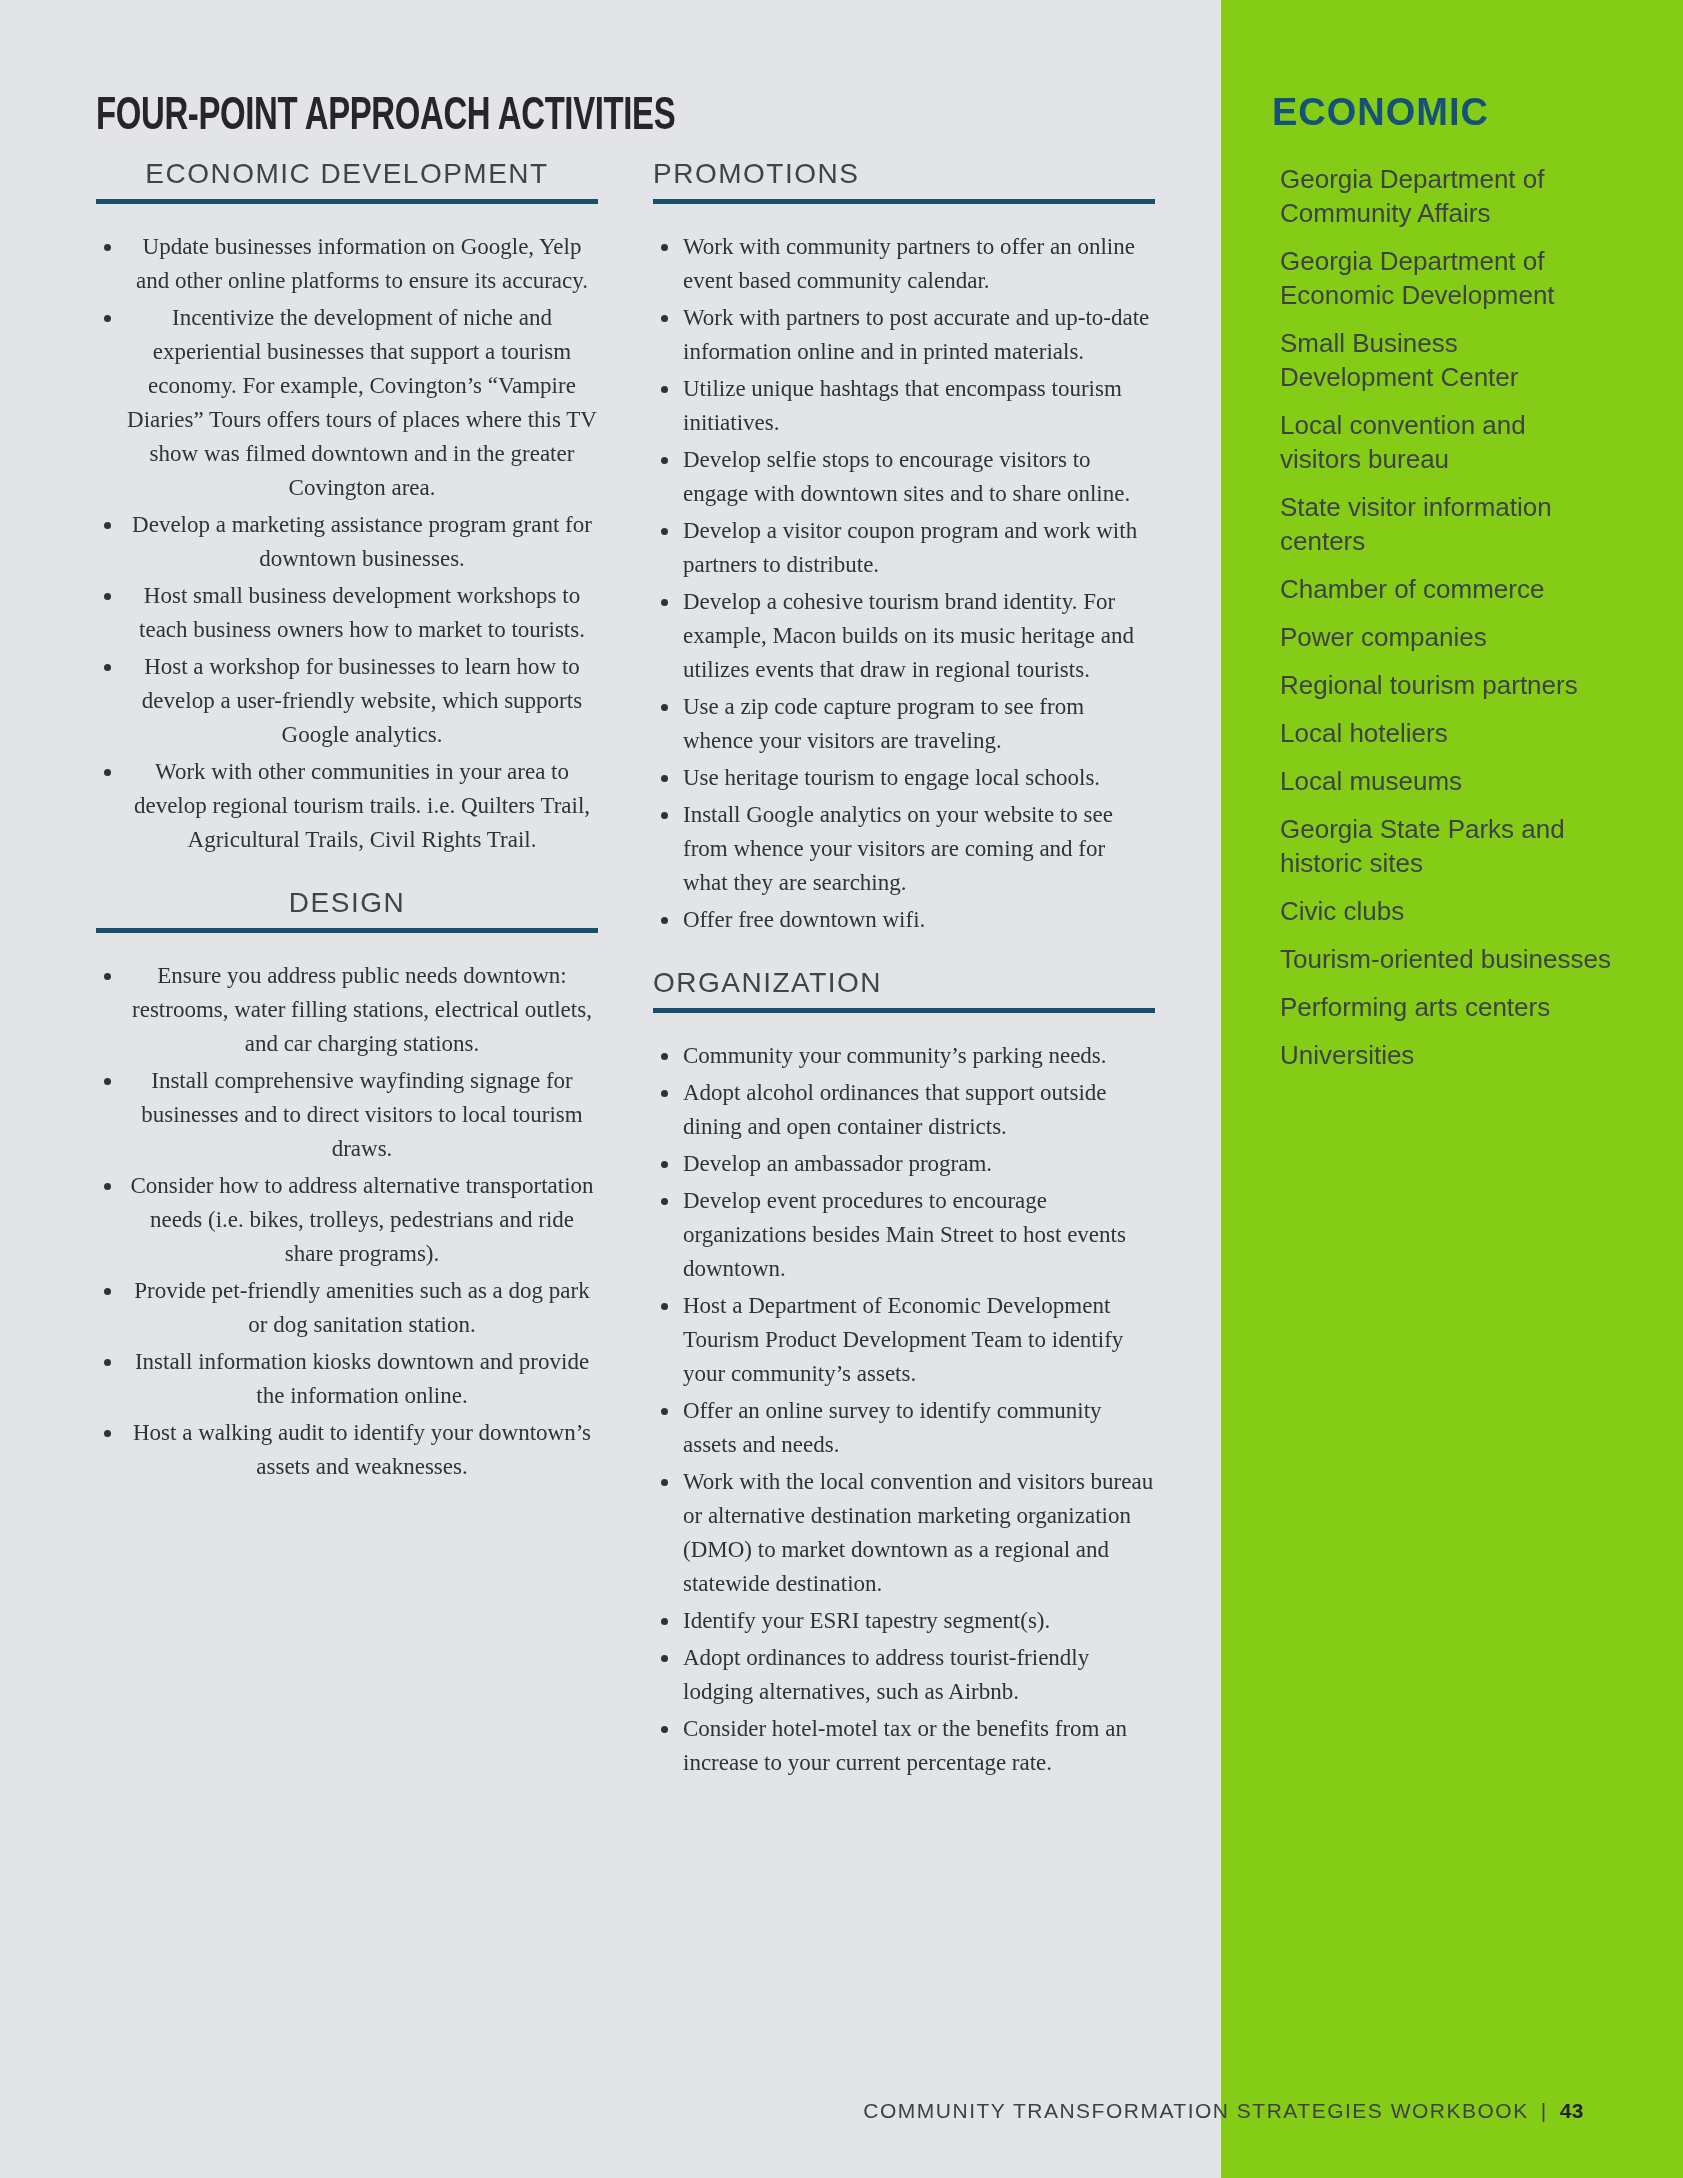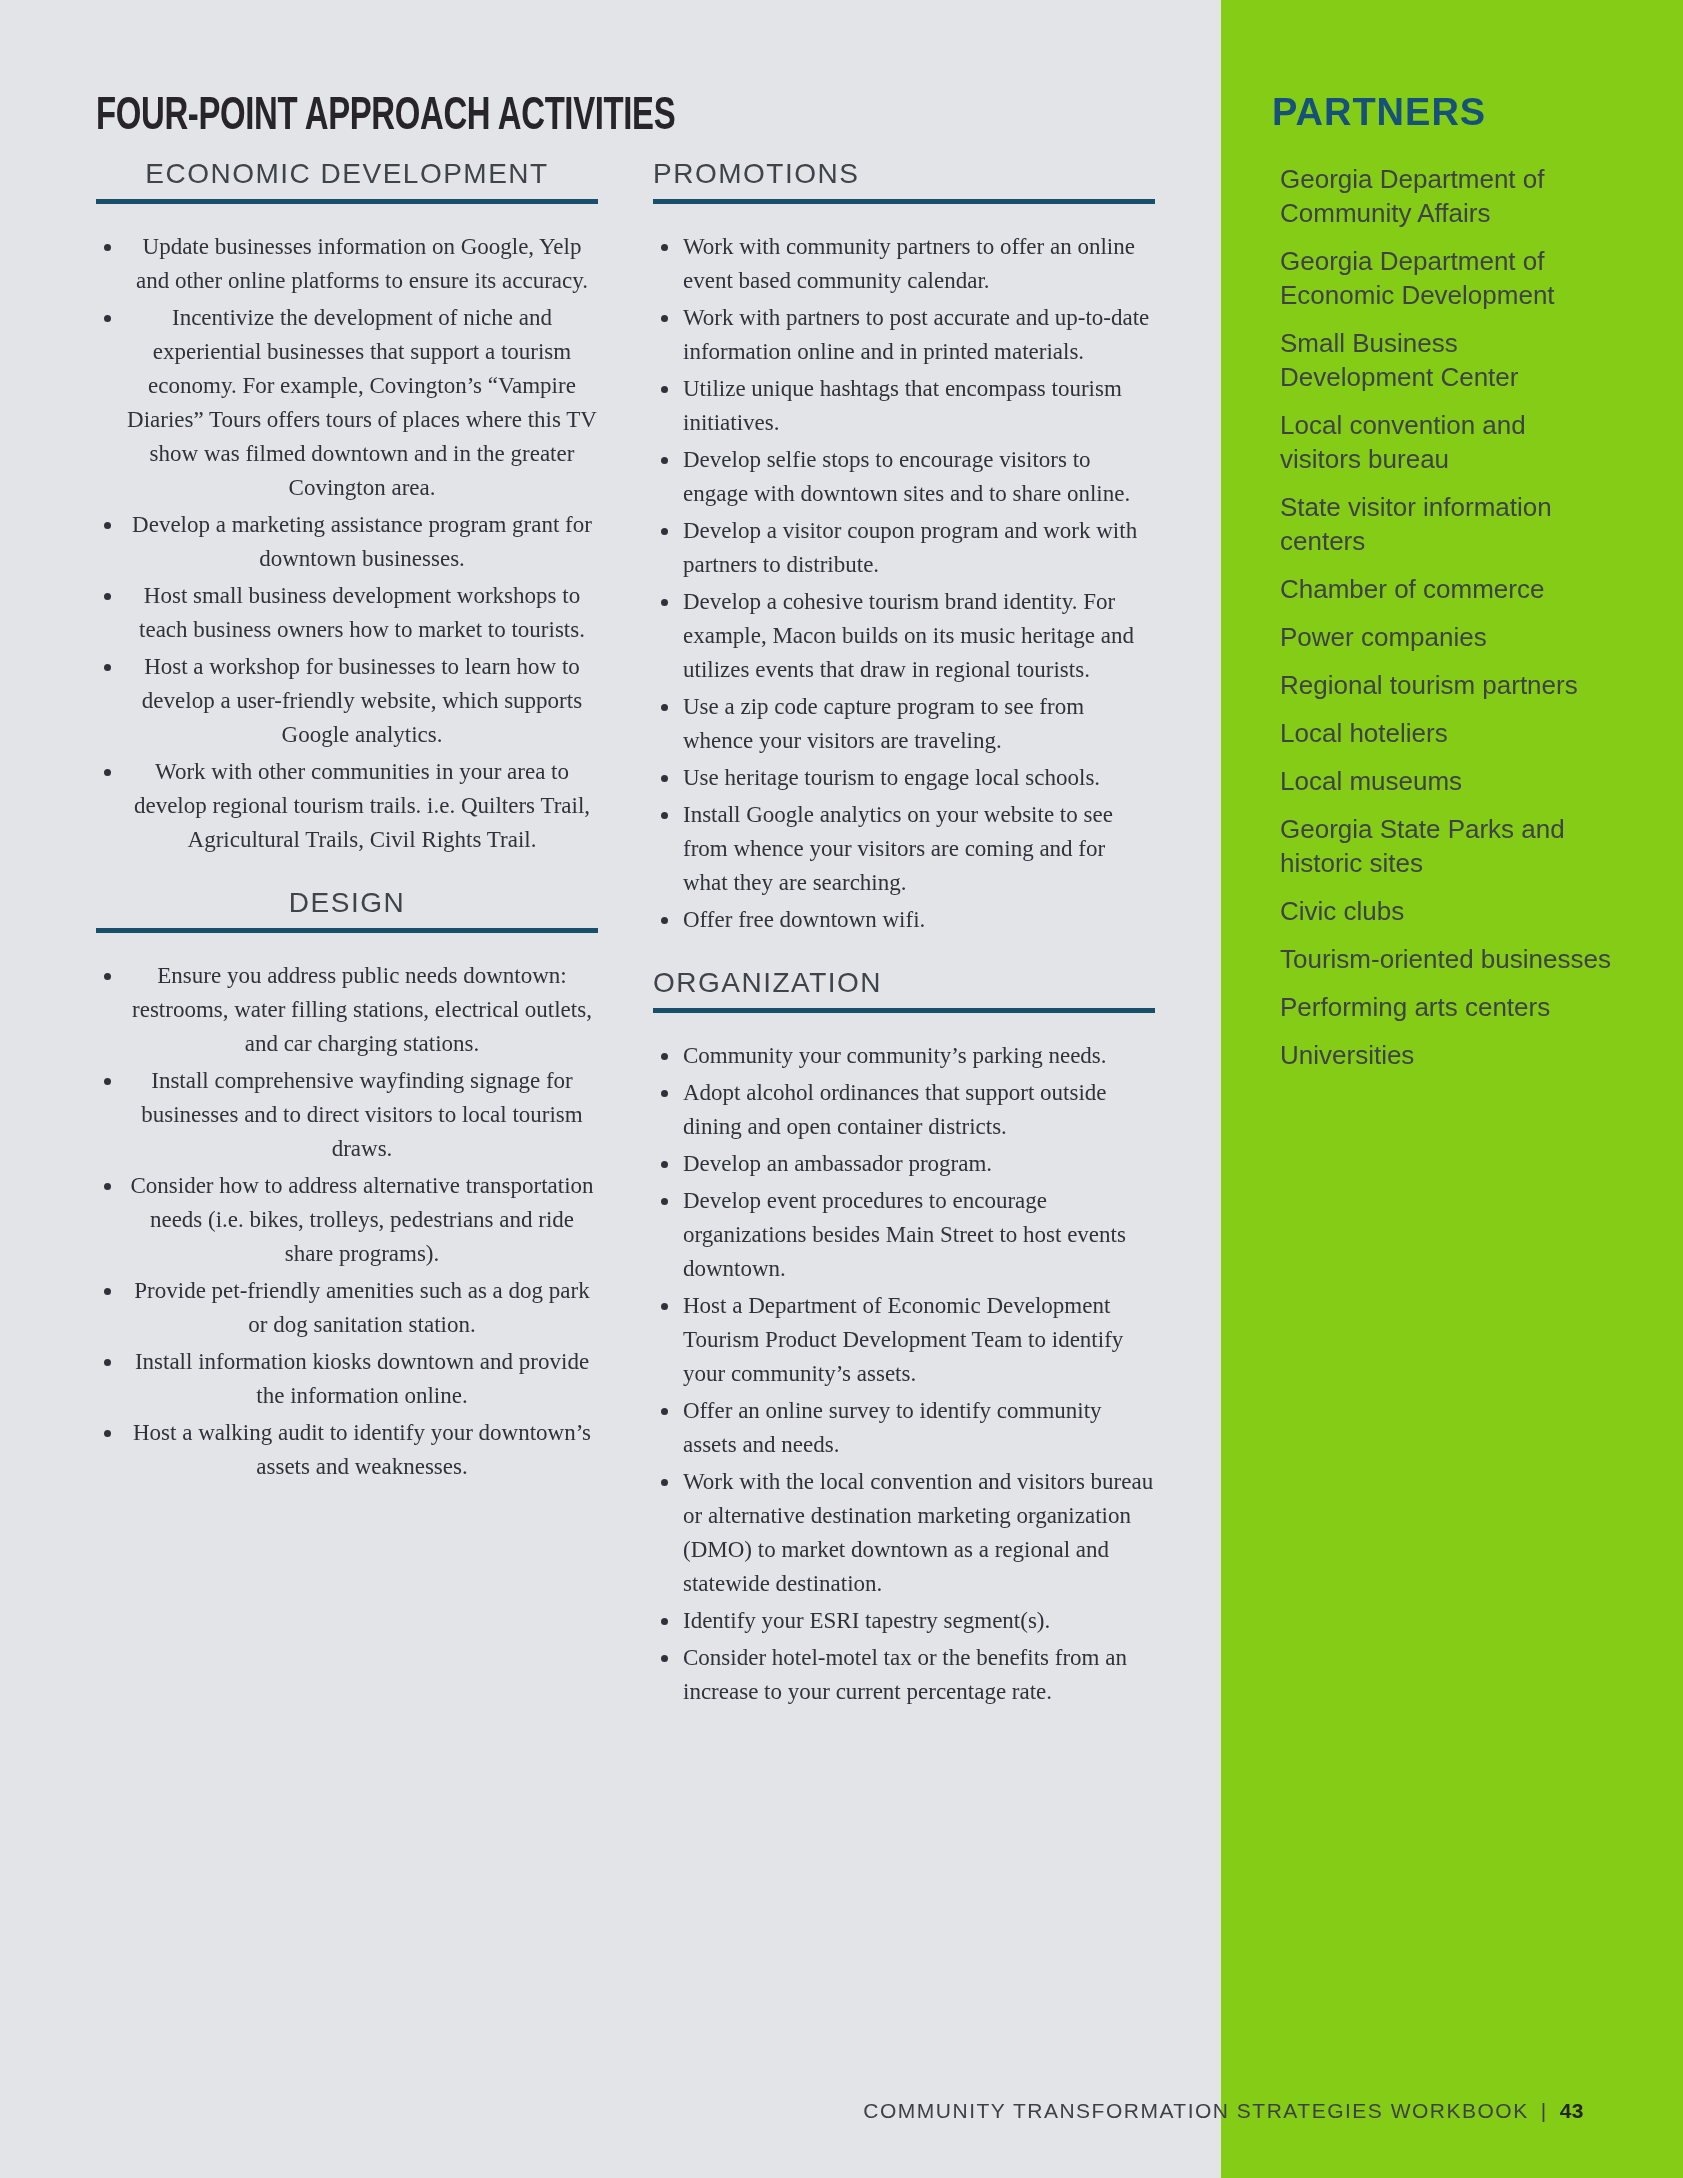--- a/index.html
+++ b/index.html
@@ -130,27 +130,28 @@
         <div class="section-rule"></div>
         <ul class="bullets">
           <li>Community your community’s parking needs.</li>
           <li>Adopt alcohol ordinances that support outside dining and open container districts.</li>
           <li>Develop an ambassador program.</li>
           <li>Develop event procedures to encourage organizations besides Main Street to host events downtown.</li>
           <li>Host a Department of Economic Development Tourism Product Development Team to identify your community’s assets.</li>
           <li>Offer an online survey to identify community assets and needs.</li>
           <li>Work with the local convention and visitors bureau or alternative destination marketing organization (DMO) to market downtown as a regional and statewide destination.</li>
           <li>Identify your ESRI tapestry segment(s).</li>
+          <li>Adopt ordinances to address tourist-friendly lodging alternatives, such as Airbnb.</li>
           <li>Consider hotel-motel tax or the benefits from an increase to your current percentage rate.</li>
         </ul>
       </section>
     </div>
 
   <aside class="sidebar">
-    <h2 class="partners-title">PARTNERS</h2>
+    <h2 class="partners-title">ECONOMIC</h2>
     <ul class="partners">
         <li>Georgia Department of Community Affairs</li>
         <li>Georgia Department of Economic Development</li>
         <li>Small Business Development Center</li>
         <li>Local convention and visitors bureau</li>
         <li>State visitor information centers</li>
         <li>Chamber of commerce</li>
         <li>Power companies</li>
         <li>Regional tourism partners</li>
         <li>Local hoteliers</li>

